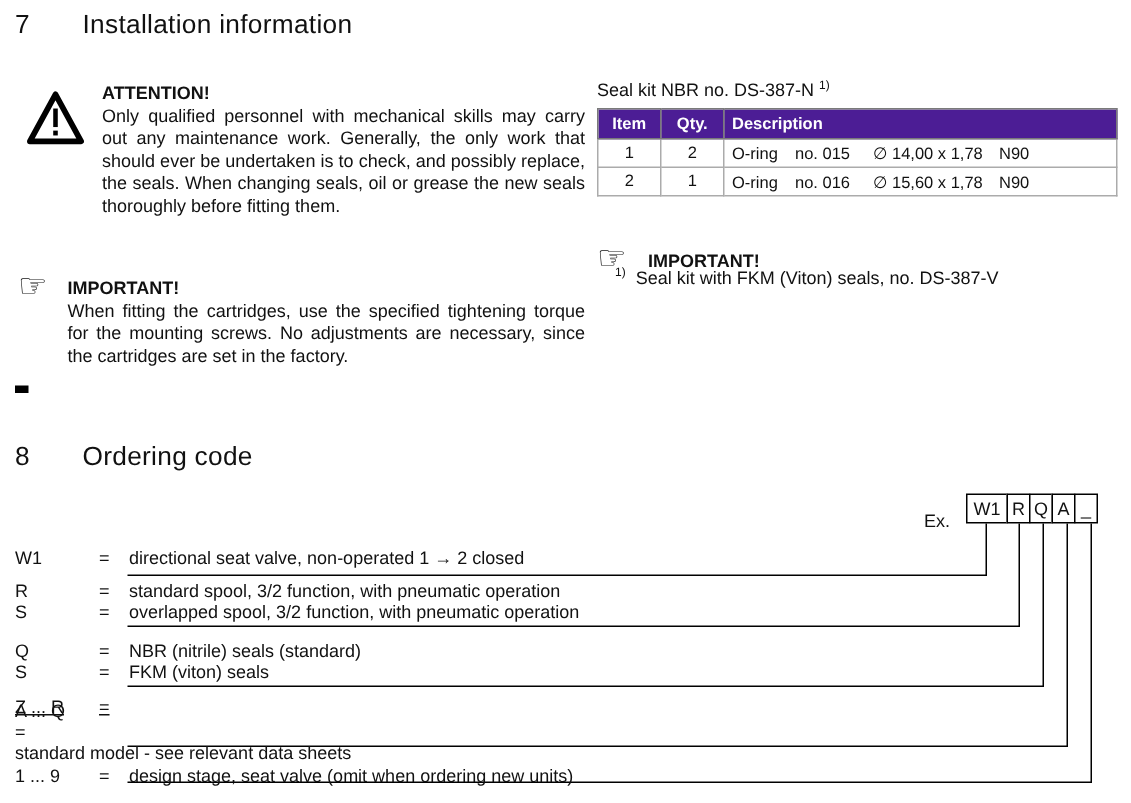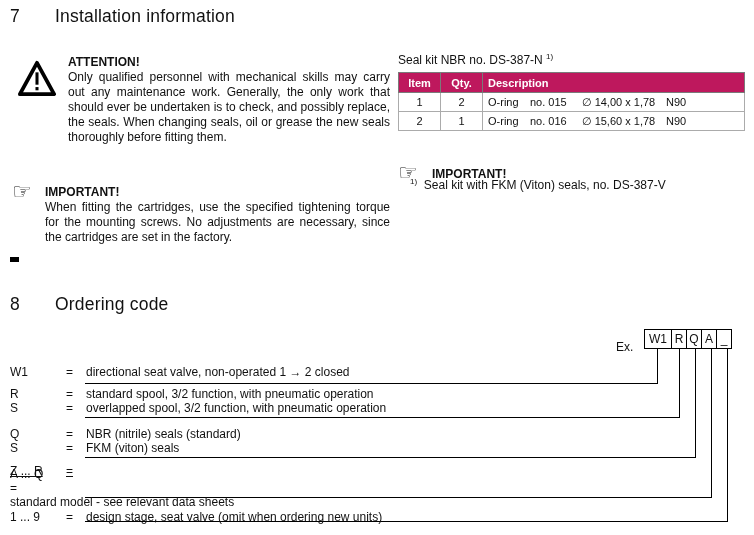--- a/index.html
+++ b/index.html
@@ -8,25 +8,25 @@
   .page { position:relative; width:754px; height:535px; background:#fff; overflow:hidden; }
   .abs { position:absolute;margin-top:8px; }
   .sec-head { position:absolute; font-size:17.5px; letter-spacing:0.2px; }
   .sec-num { display:inline-block; width:45px; }
   .para { font-size:12px; line-height:15px; text-align:justify; }
   .head12 { font-size:12px; font-weight:bold; }
   .hand { font-family:"DejaVu Sans", sans-serif; font-size:22px; line-height:20px; color:#111; }
   sup.fn { font-size:8px; vertical-align:super; line-height:0; }
   .seal-title { font-size:12px; }
   table.seal { border-collapse:collapse; font-size:11px; width:347px; table-layout:fixed; }
-  table.seal th { background:#be185d; color:#fff; font-weight:bold; padding:3px 5px; border:1px solid #7a7a7a; height:20px; }
+  table.seal th { background:#4c1d95; color:#fff; font-weight:bold; padding:3px 5px; border:1px solid #7a7a7a; height:20px; }
   table.seal td { border:1px solid #ababab; padding:2px 5px; height:19px; background:#fff; }
   table.seal .c { text-align:center; }
   table.seal th.l, table.seal td.l { text-align:left; }
-  .desc-flex { display:flex; align-items:center; }
+  .desc-flex { display:flex; align-items:flex-end; }
   .d-part { width:42px; }
   .d-no { width:52px; }
   .d-size { width:84px; }
   .ex-label { font-size:12px; }
   .code-boxes { position:absolute; display:flex; }
   .codebox { border:1px solid #000; height:20px; min-width:16px; padding:0 2px;
              display:flex; align-items:center; justify-content:center;
              font-size:12px; margin-left:-1px; background:#fff; }
   .codebox:first-child { margin-left:0; min-width:28px; }
   .conn { position:absolute; border-right:1px solid #000; border-bottom:1px solid #000; }

